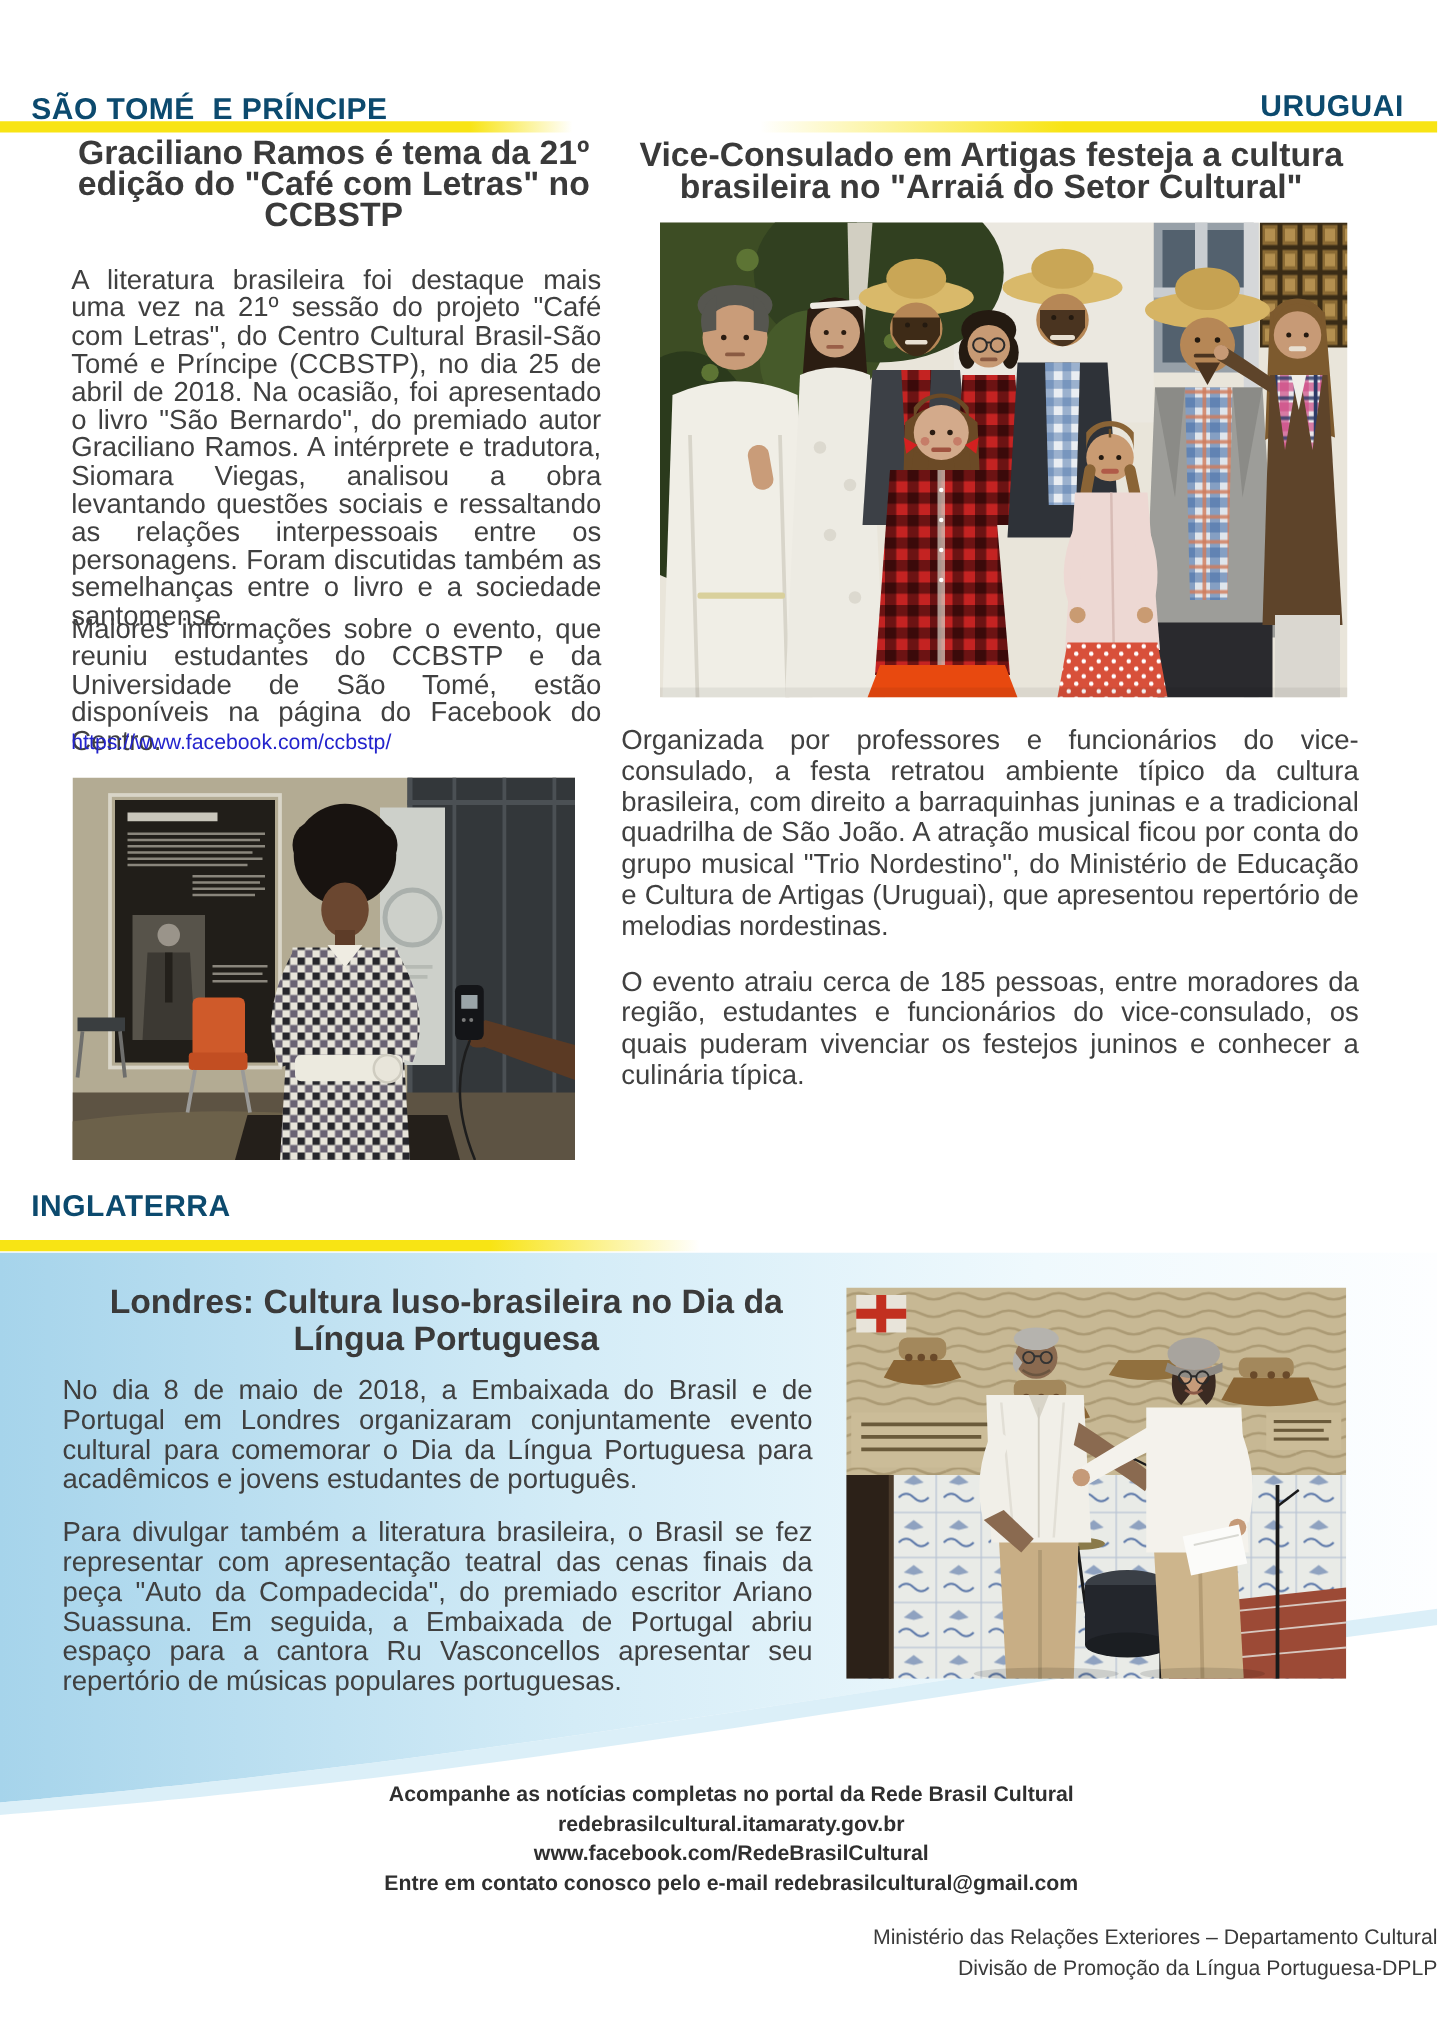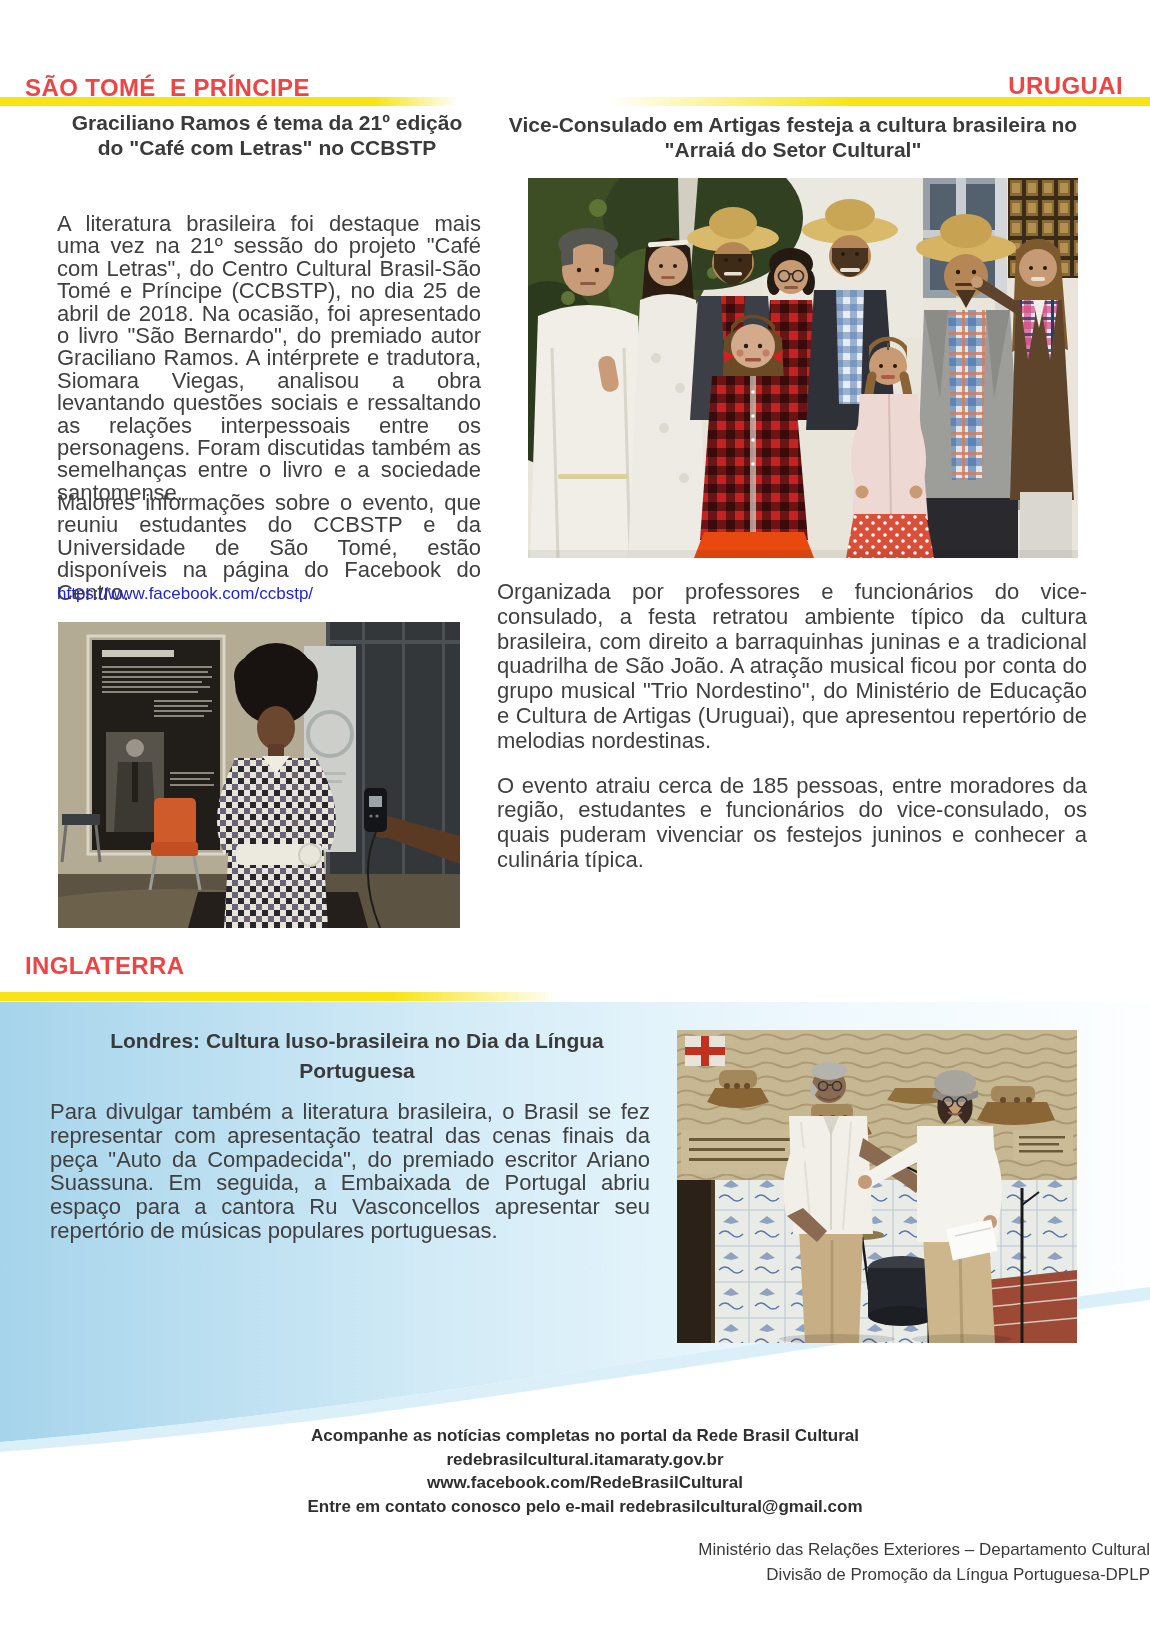--- a/index.html
+++ b/index.html
@@ -1,36 +1,36 @@
 <!DOCTYPE html>
 <html><head>
 <meta charset="utf-8">
 <style>
   html,body{margin:0;padding:0;background:#ffffff;}
   .page{
     position:relative; width:1150px; height:1626px; overflow:hidden;
     background:#ffffff; font-family:"Liberation Sans", sans-serif; color:#404040;
   }
   .region-label{
-    position:absolute; font-size:24px; font-weight:bold; color:#ef4444;
+    position:absolute; font-size:24px; font-weight:bold; color:#0c4a6e;
     letter-spacing:0.4px; white-space:pre;
   }
   .rule{position:absolute; height:9px;}
   .st-label{left:25px; top:74px;}
   .st-rule{left:0; top:97px; width:458px;
     background:linear-gradient(to right,#f8e414 0 82%,rgba(248,228,20,0));}
   .uy-label{right:27px; top:72px;}
   .uy-rule{left:608px; top:97px; width:542px;
     background:linear-gradient(to right,rgba(248,228,20,0),#f8e414 45%);}
   .en-label{left:25px; top:952px;}
   .en-rule{left:0; top:992px; width:560px;
     background:linear-gradient(to right,#f8e414 0 70%,rgba(248,228,20,0));}
 
   .title{
-    position:absolute; margin:0; font-size:21px; font-weight:bold; color:#3a3a3a;
+    position:absolute; margin:0; font-size:27px; font-weight:bold; color:#3a3a3a;
     text-align:center; line-height:25px;
   }
   .st-title{left:62px; top:110px; width:410px;}
   .uy-title{left:497px; top:112px; width:592px;}
   .en-title{left:58px; top:1026px; width:598px; line-height:30px;}
 
   .body-text{position:absolute; margin:0; font-size:22px; color:#404040; text-align:justify;}
   .st-p1{left:57px; top:213px; width:424px; line-height:22.4px;}
   .st-p2{left:57px; top:492px; width:424px; line-height:22.4px;}
   .st-link{
@@ -358,20 +358,21 @@
         </linearGradient>
       </defs>
       <path d="M0 0 H1150 V285 C880 320 560 375 300 408 C180 423 80 433 0 440 Z" fill="url(#panelGrad)"></path>
       <path d="M0 440 C80 433 180 423 300 408 C560 375 880 320 1150 285 L1150 298 C880 333 560 388 302 420 C182 434 80 444 0 450 Z" fill="#cfe9f6" opacity="0.75"></path>
     </svg>
   </div>
 
   <h2 class="title en-title">Londres: Cultura luso-brasileira no Dia da Língua Portuguesa</h2>
 
   <div class="body-text en-body">
+    <p>No dia 8 de maio de 2018, a Embaixada do Brasil e de Portugal em Londres organizaram conjuntamente evento cultural para comemorar o Dia da Língua Portuguesa para acadêmicos e jovens estudantes de português.</p>
     <p>Para divulgar também a literatura brasileira, o Brasil se fez representar com apresentação teatral das cenas finais da peça "Auto da Compadecida", do premiado escritor Ariano Suassuna. Em seguida, a Embaixada de Portugal abriu espaço para a cantora Ru Vasconcellos apresentar seu repertório de músicas populares portuguesas.</p>
   </div>
 
   <figure class="photo photo-en" role="img" aria-label="Dois atores com roupas claras se apresentando diante de tapeçaria com barcos e parede de azulejos">
     <svg width="400" height="313" viewBox="0 0 400 313">
       <defs>
         <pattern id="tap" width="40" height="14" patternUnits="userSpaceOnUse">
           <rect width="40" height="14" fill="#c7b894"></rect>
           <path d="M0 7 Q10 2 20 7 T40 7" stroke="#ab9a74" fill="none" stroke-width="2"></path>
         </pattern>

